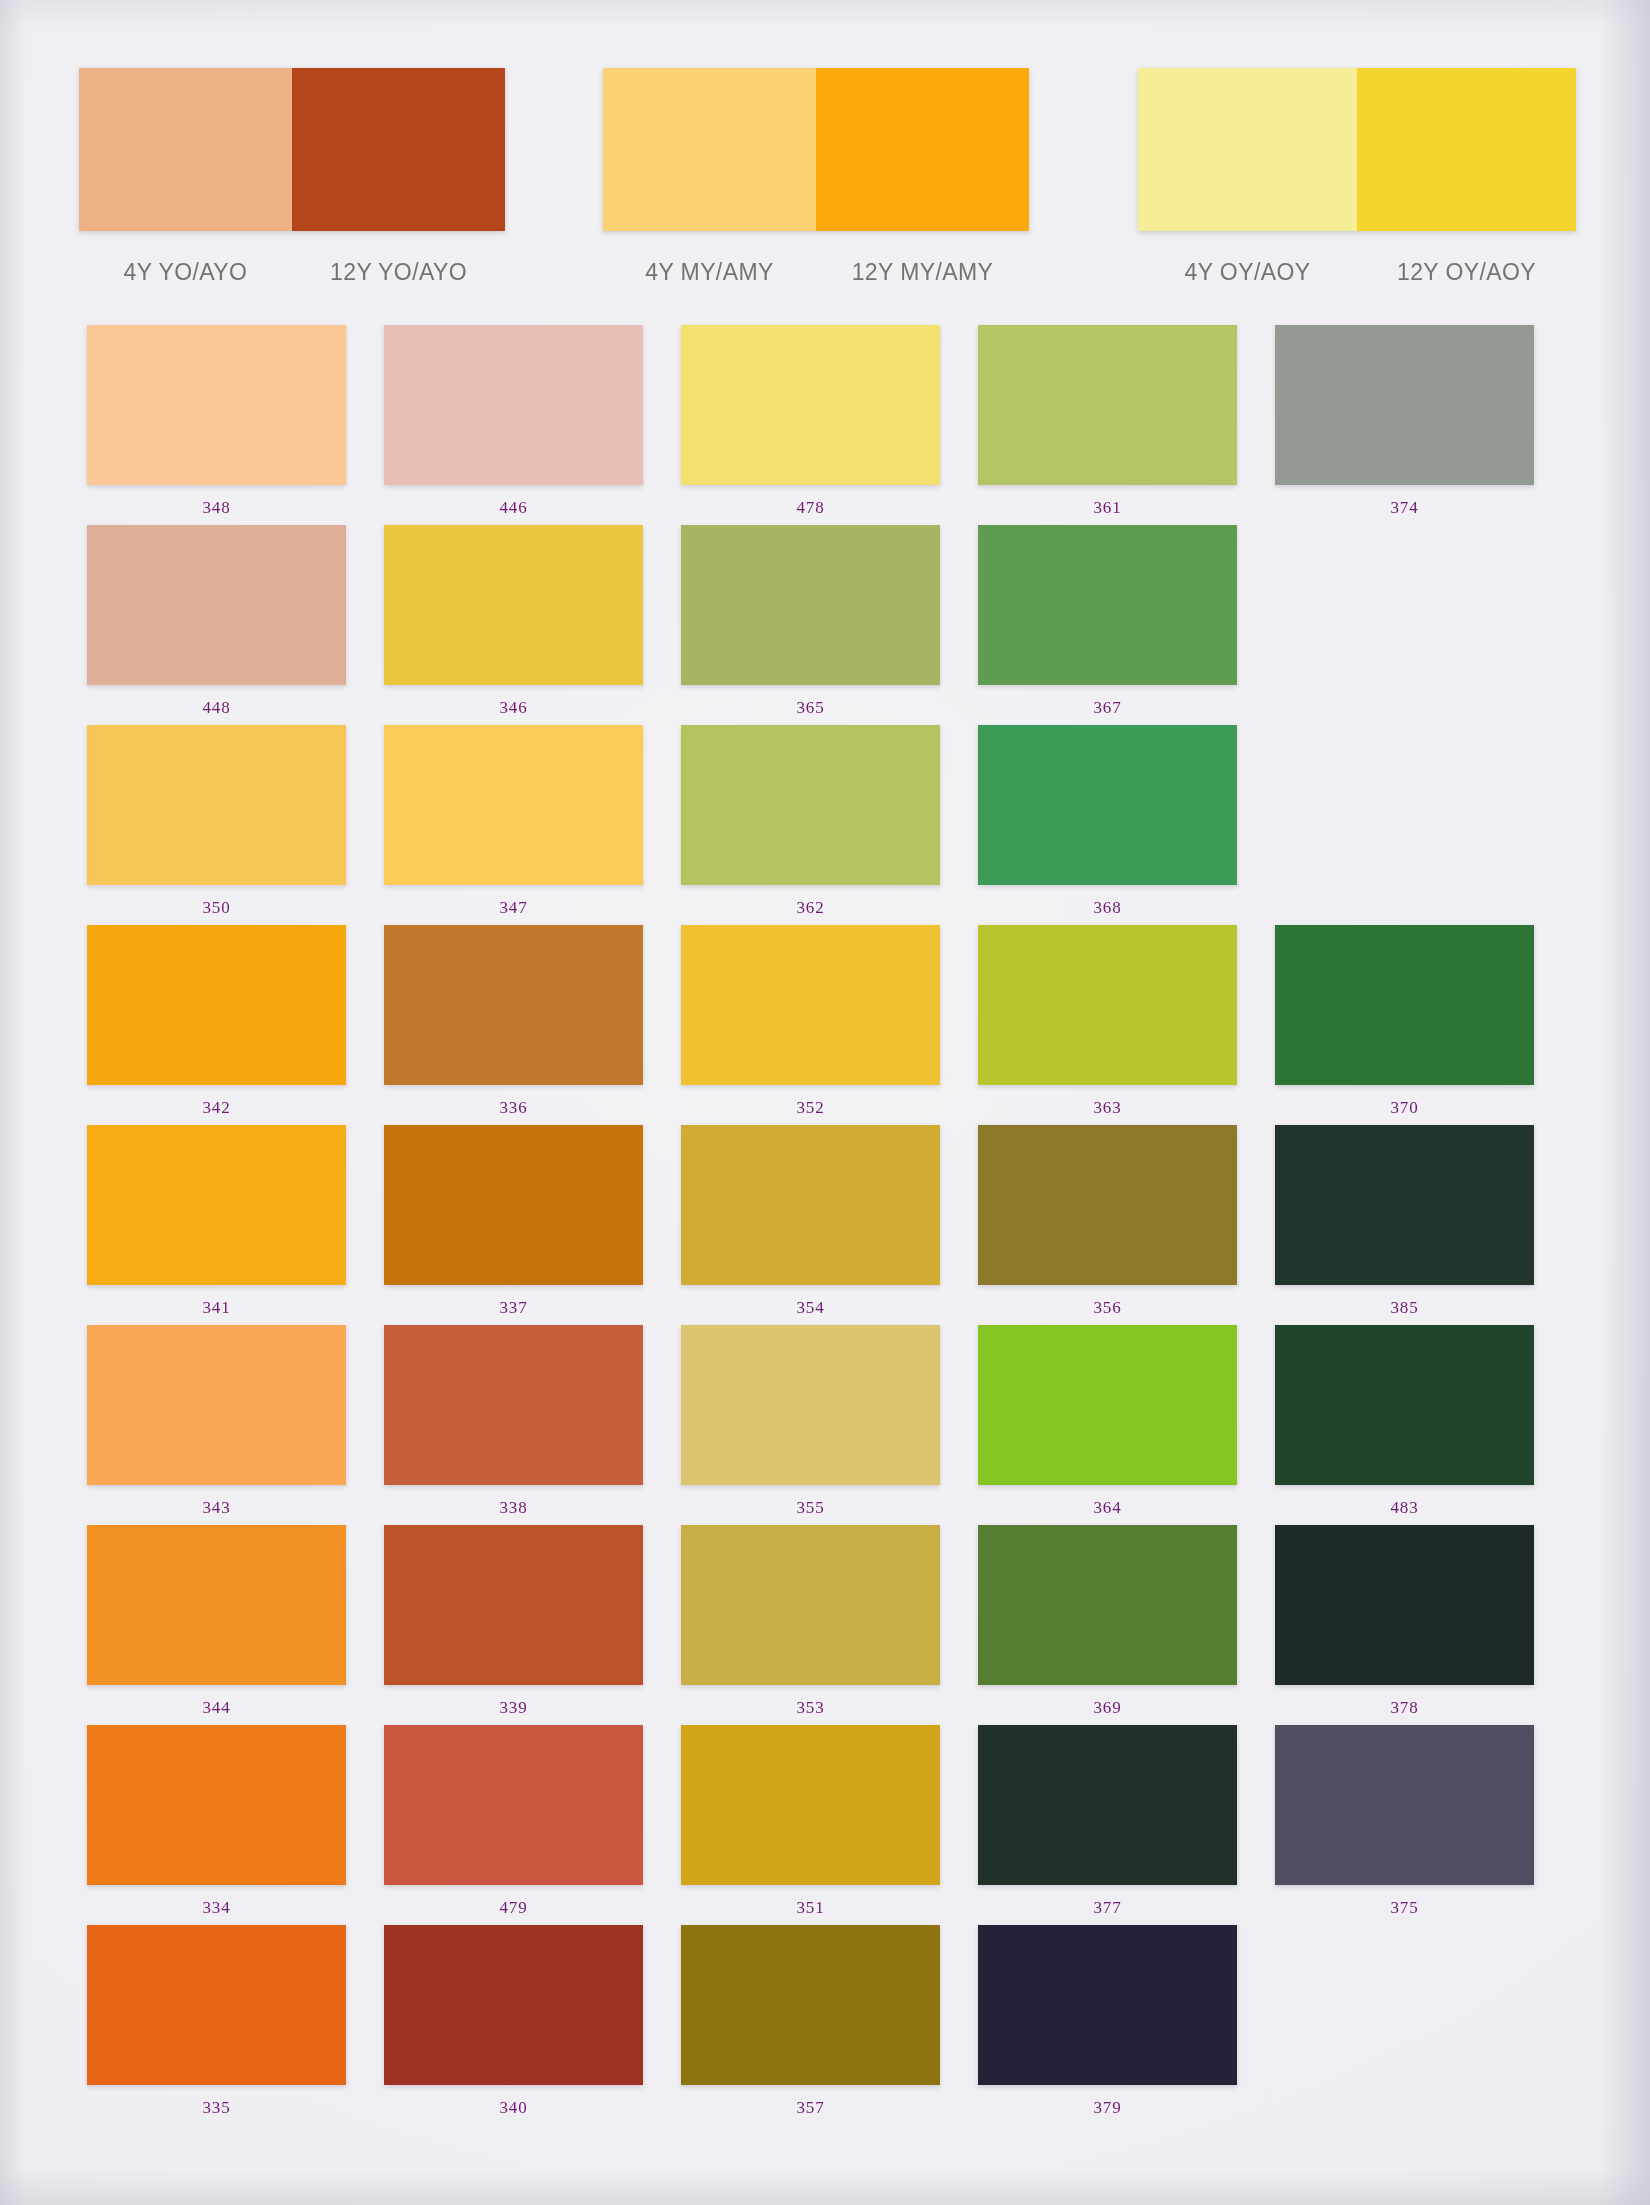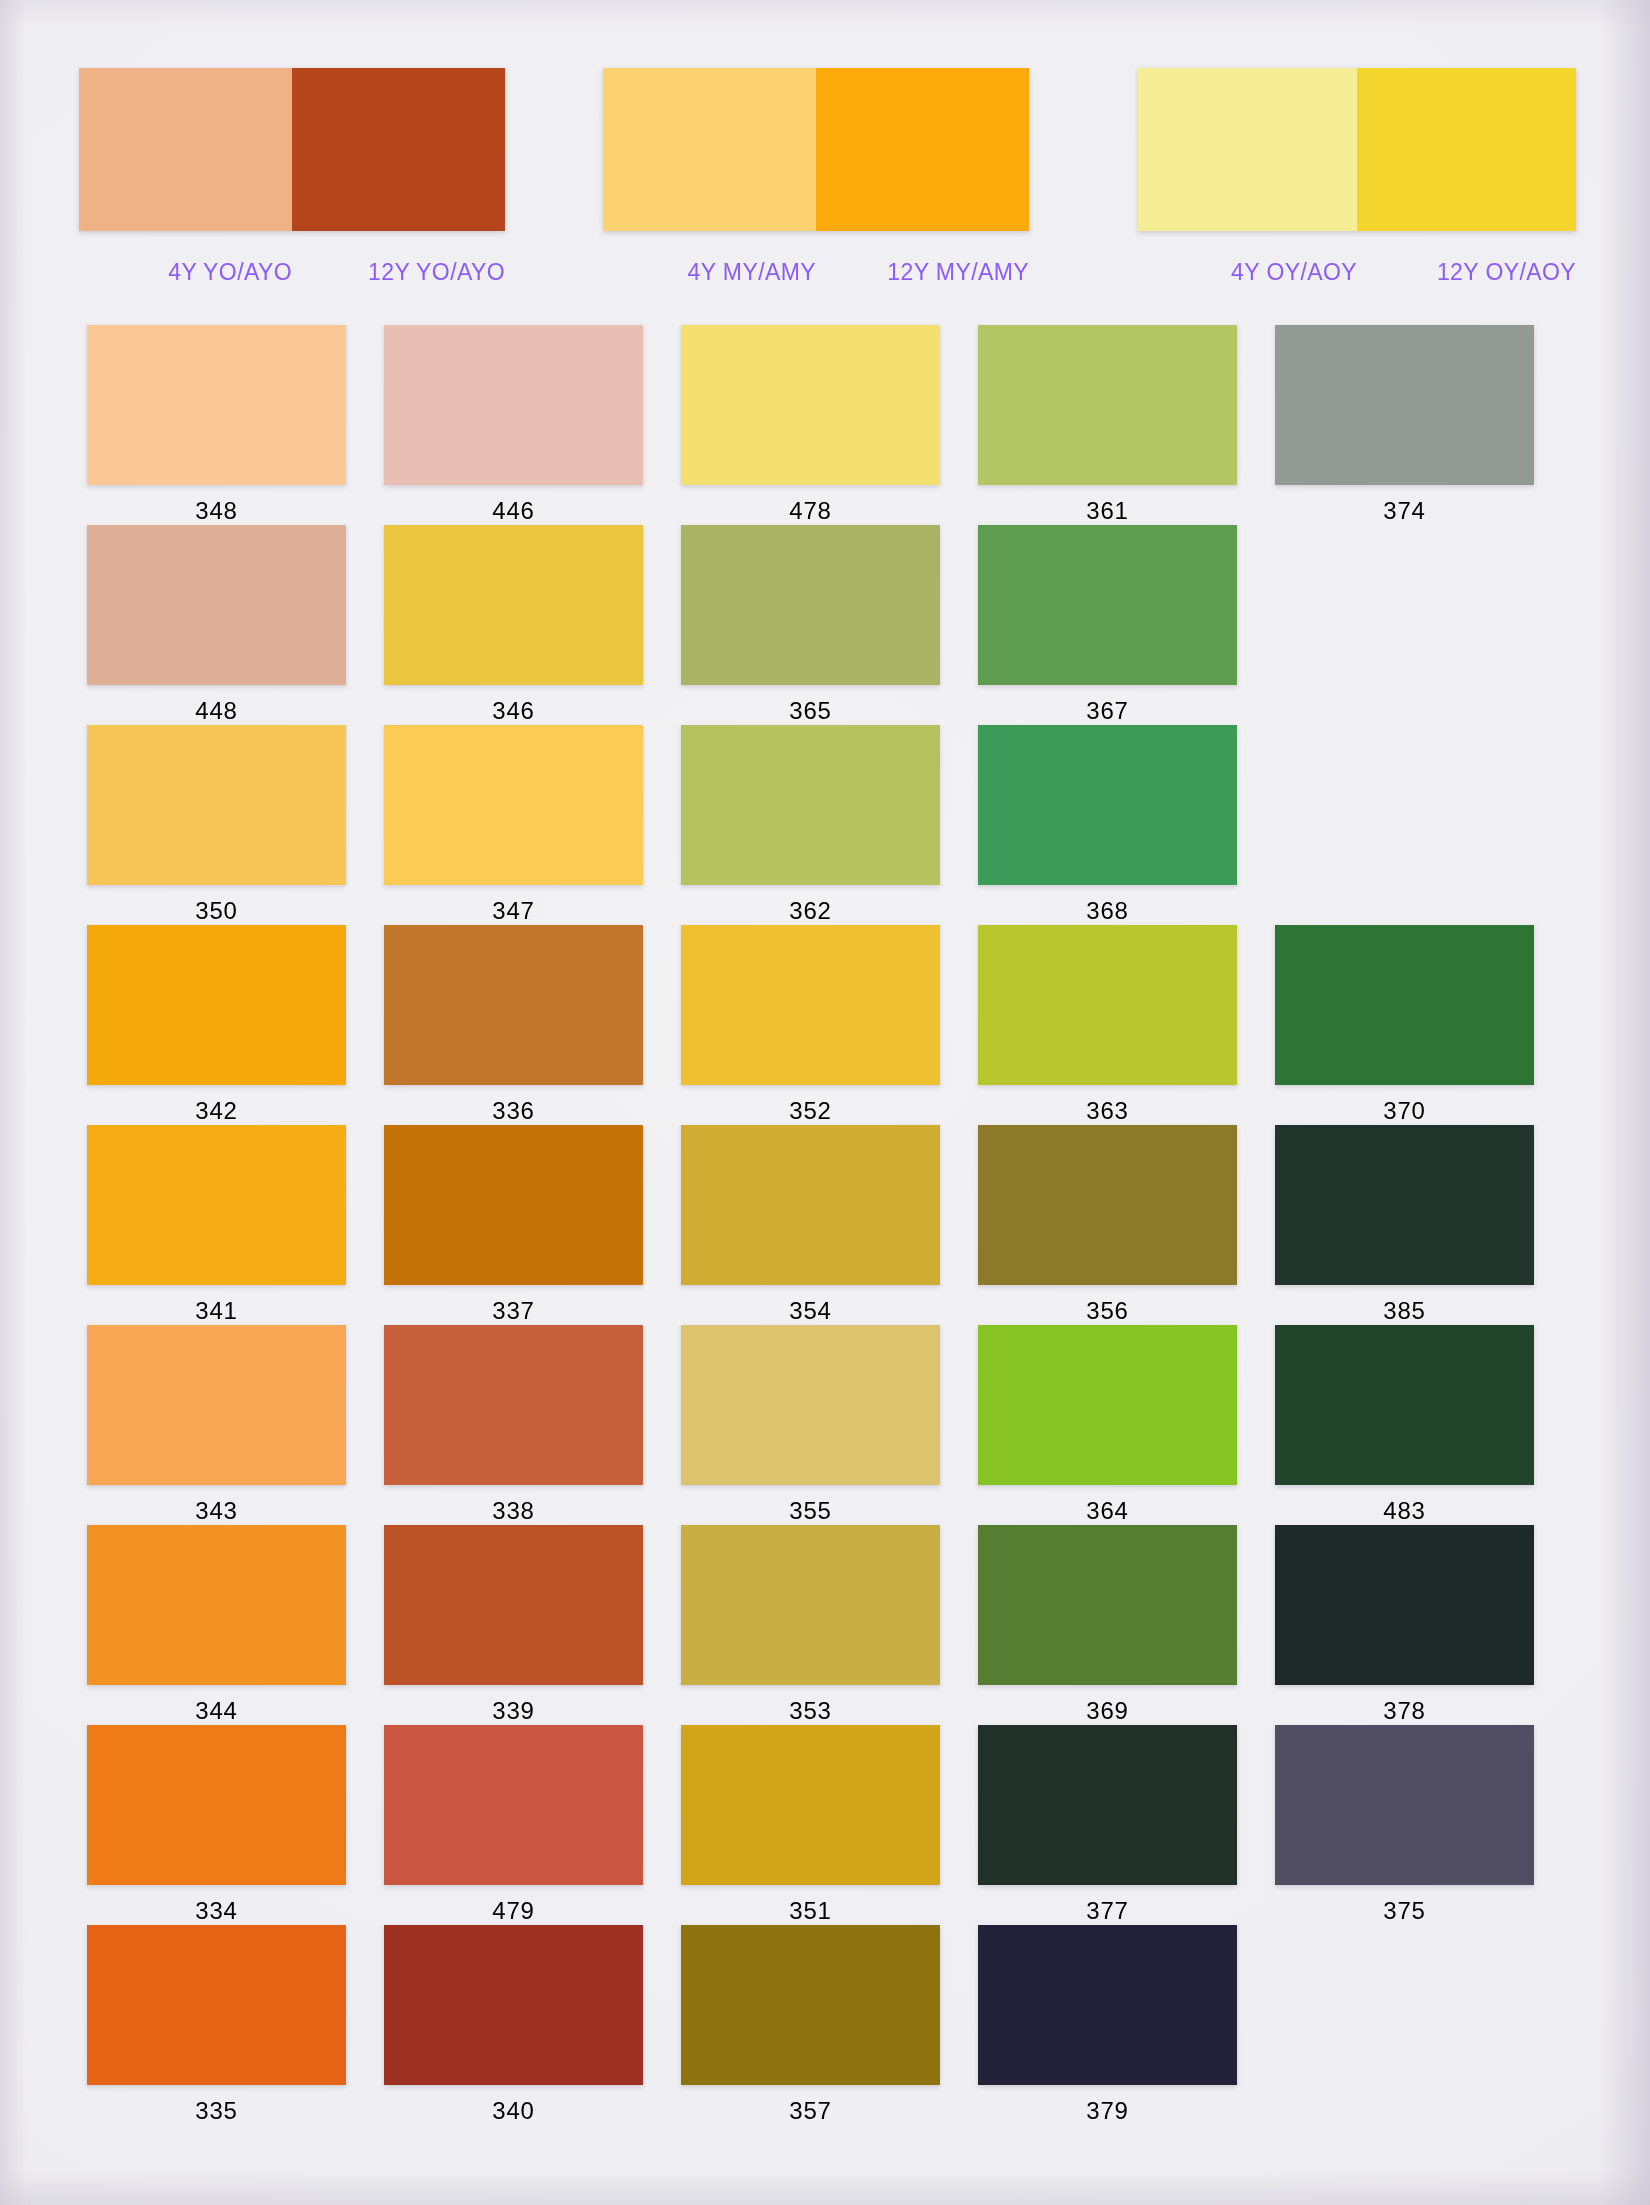--- a/index.html
+++ b/index.html
@@ -67,24 +67,24 @@
   .pair-swatches .half {
     width: 50%;
     height: 100%;
   }
   .pair-labels {
     display: flex;
     margin-top: 28px;
   }
   .pair-labels .plabel {
     width: 50%;
-    text-align: right;
+    text-align: center;
     font-size: 23px;
     letter-spacing: 0.4px;
-    color: #8b5cf6;
+    color: #737373;
     font-family: "Liberation Sans", sans-serif;
     white-space: nowrap;
   }
 
   
   .grid {
     position: absolute;
     top: 325px;
     left: 68px;
     width: 1485px;
@@ -99,24 +99,24 @@
     flex-direction: column;
     align-items: center;
   }
   .swatch {
     width: 259px;
     height: 160px;
     box-shadow: 0 2.2px 4.4px rgba(125,120,135,0.28);
   }
   .swatch-label {
     margin-top: 12.5px;
-    font-size: 24px;
-    color: #000000;
+    font-size: 17px;
+    color: #701a75;
     letter-spacing: 0.8px;
-    font-family: Liberation Sans, sans-serif;
+    font-family: Liberation Serif, serif;
   }
 </style>
 </head>
 <body>
 
 <div class="page"></div>
 
 <div class="content">
 
   <div class="header-row">

